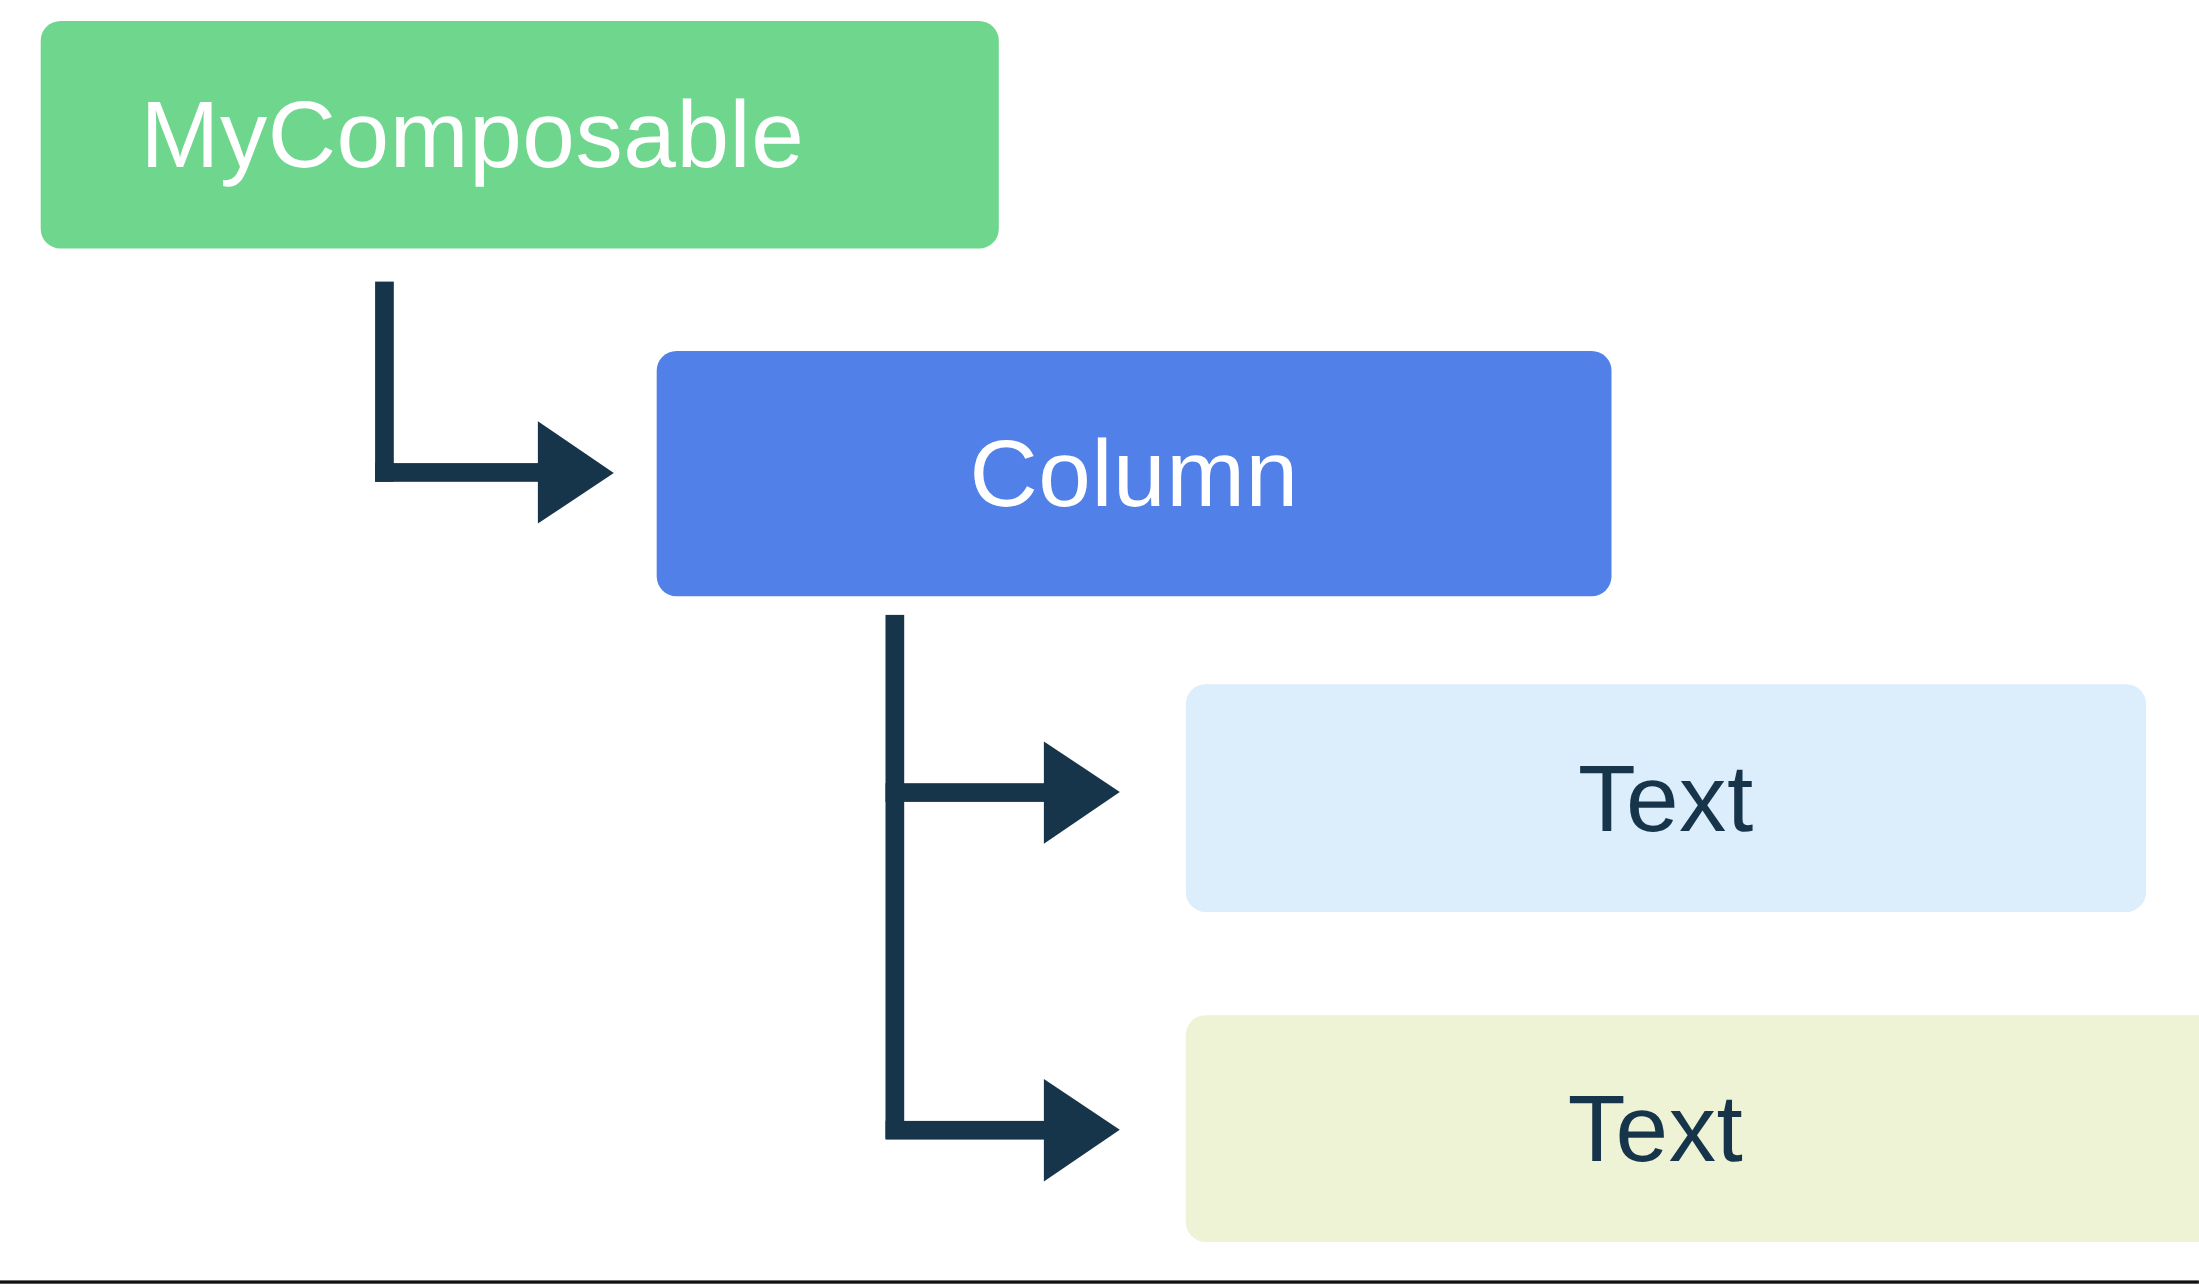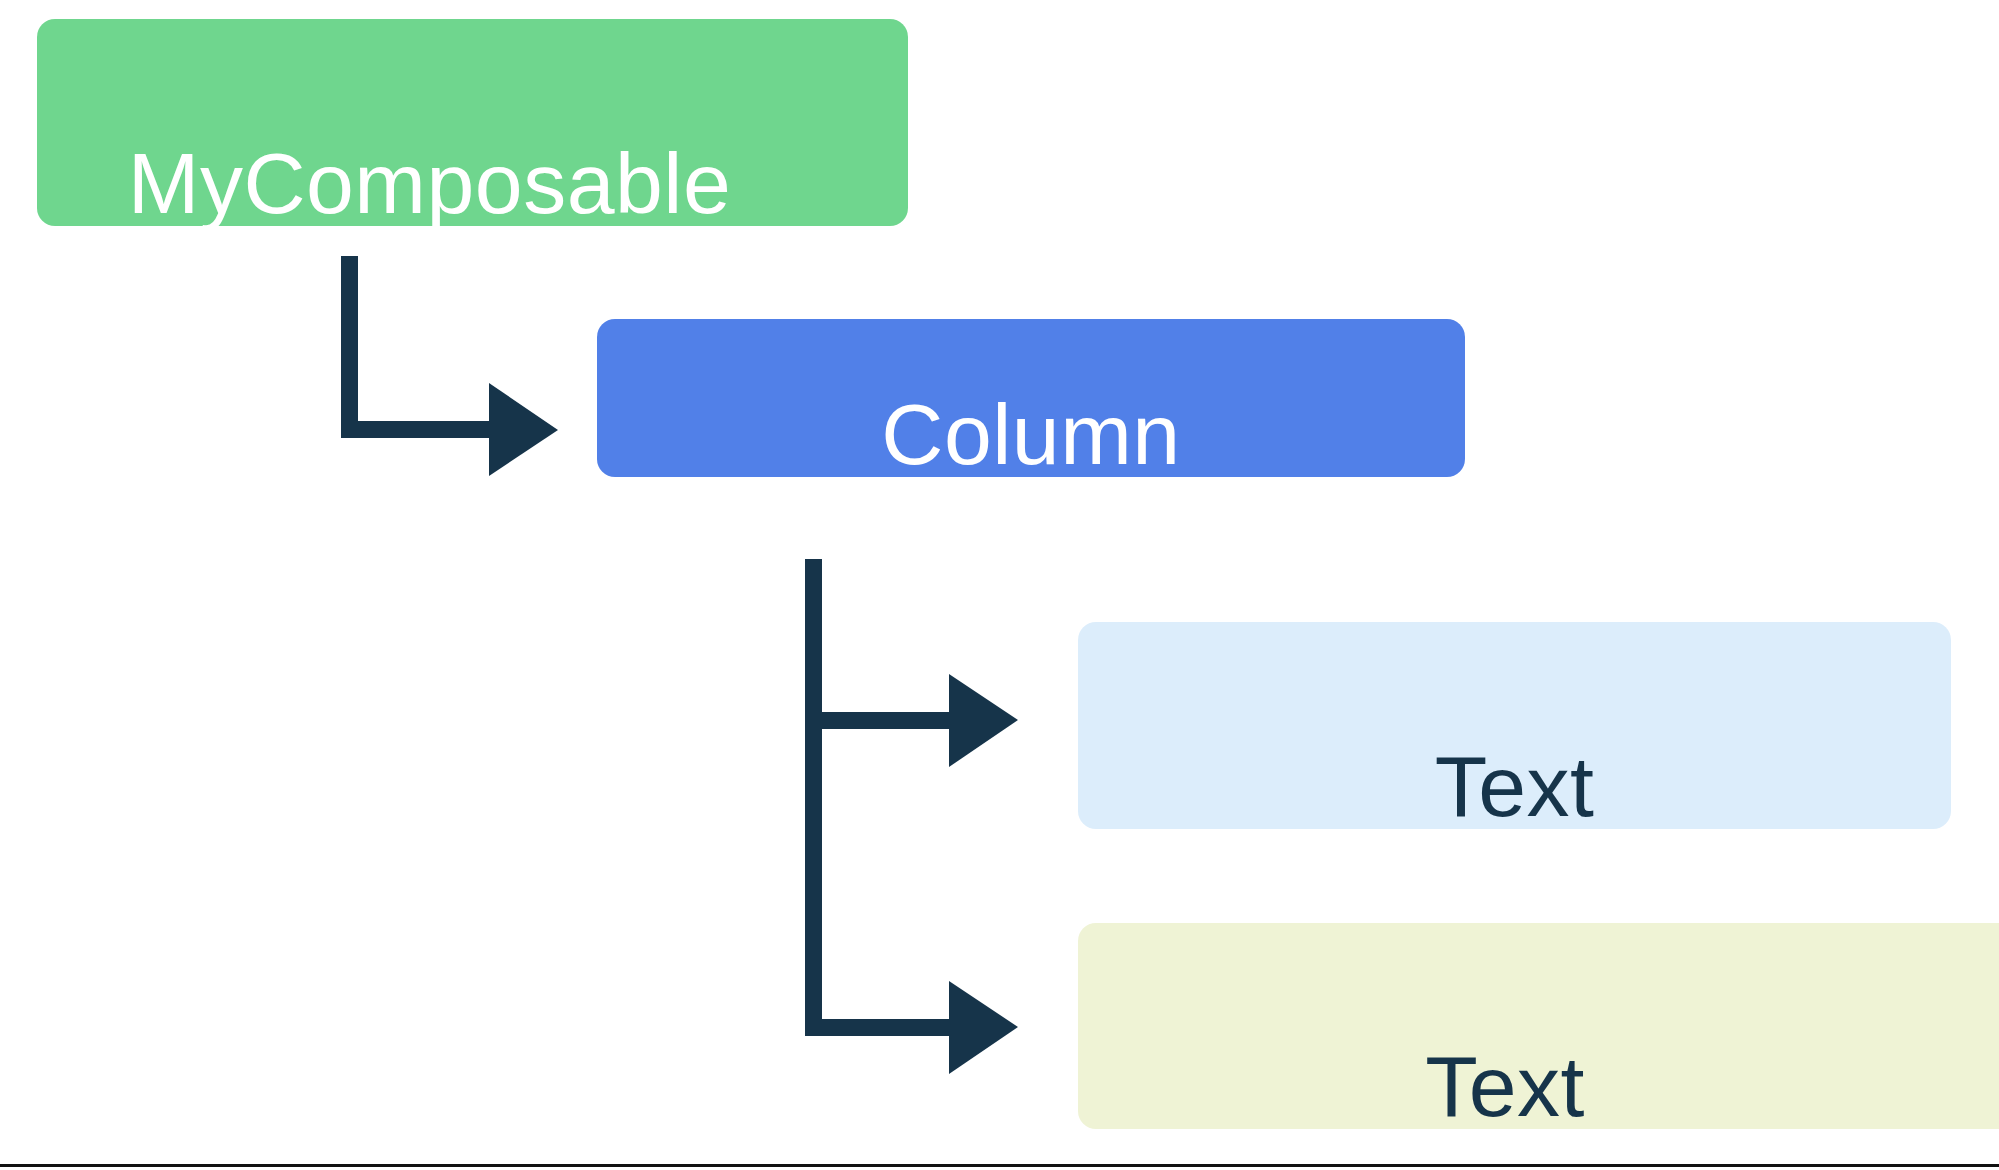--- a/index.html
+++ b/index.html
@@ -16,21 +16,21 @@
     width: 1999px;
     height: 1170px;
     background: #ffffff;
     overflow: hidden;
   }
   
   .node {
     position: absolute;
     box-sizing: border-box;
     display: flex;
-    align-items: flex-end;
+    align-items: center;
     justify-content: center;
     border-radius: 18px;
     line-height: 1;
     white-space: nowrap;
     user-select: none;
   }
   .node-label {
     display: block;
     font-weight: 400;
     letter-spacing: 0.5px;
@@ -49,21 +49,21 @@
     font-size: 86px;
     position: relative;
     left: -43px;
   }
 
   
   #node-column {
     left: 597px;
     top: 319px;
     width: 868px;
-    height: 158px;
+    height: 223px;
     background: #5180E8;
   }
   #node-column .node-label {
     color: #ffffff;
     font-size: 86px;
   }
 
   
   #node-text-1 {
     left: 1078px;

